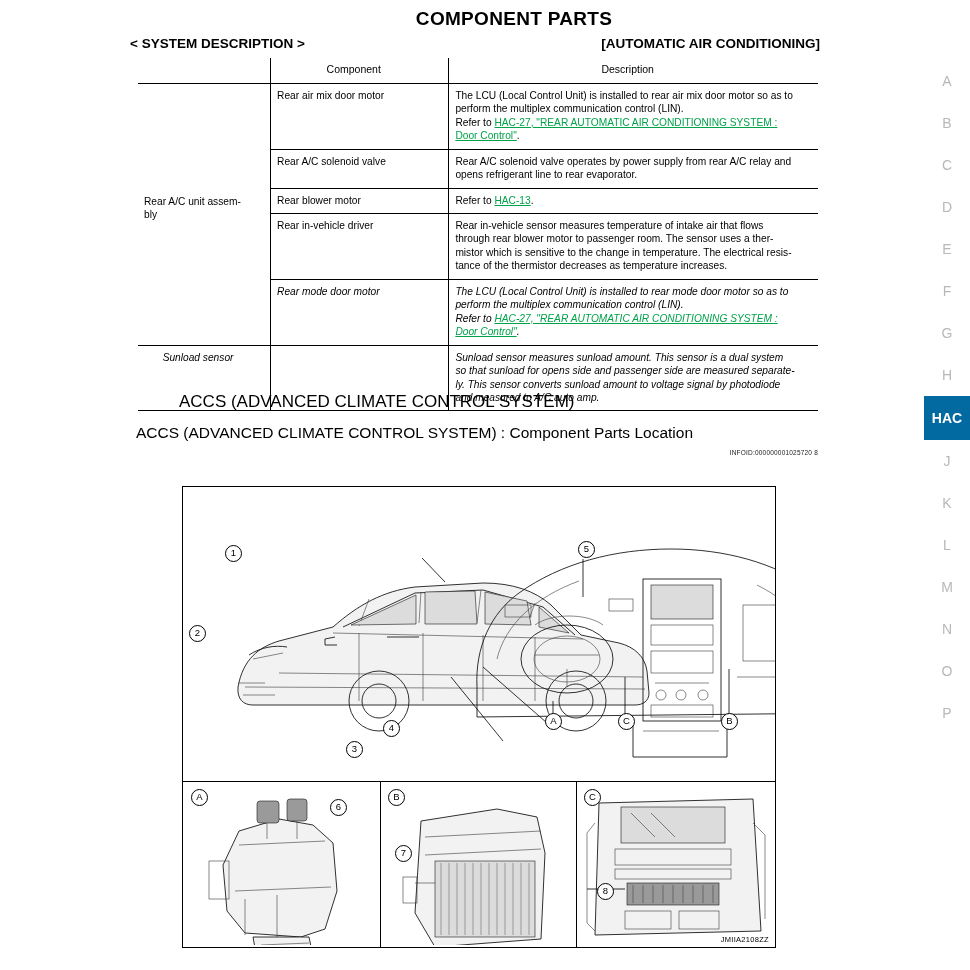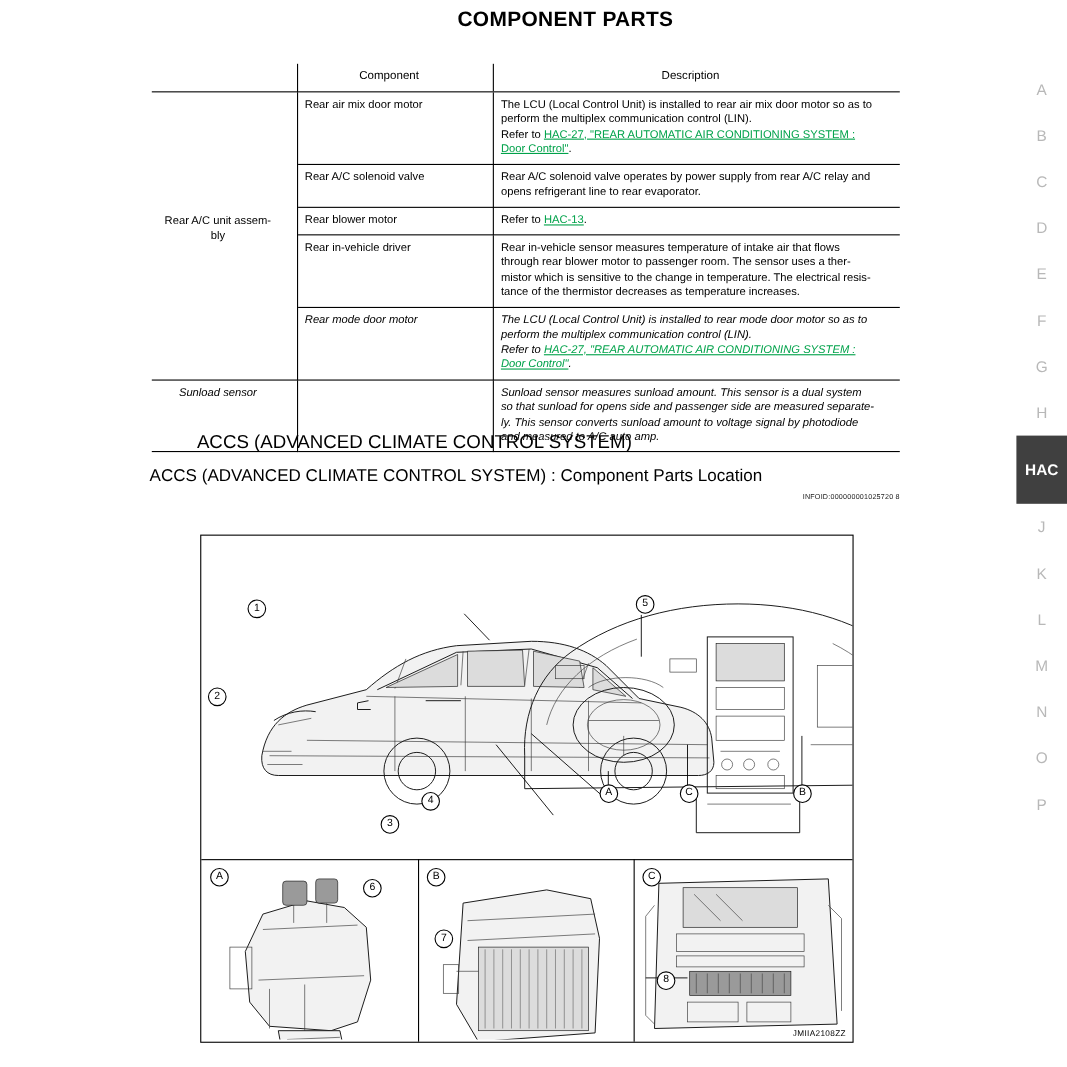--- a/index.html
+++ b/index.html
@@ -112,26 +112,26 @@
   }
   .index .item {
     height: 42px;
     display: flex;
     align-items: center;
     justify-content: center;
     font-size: 14px;
     color: #b8b8b8;
   }
   .index .item.active {
-    background: #404040;
+    background: #0369a1;
     color: #ffffff;
     font-weight: bold;
     font-size: 14px;
     width: 46px;
-    height: 62px;
+    height: 44px;
   }
 
   
   .figure {
     position: absolute;
     left: 182px;
     top: 486px;
     width: 592px;
     height: 460px;
     border: 1.4px solid #000;
@@ -183,33 +183,37 @@
   .ln-f { fill: #f2f2f2; stroke: #1a1a1a; stroke-width: 0.9; }
   .ln-g { fill: #dcdcdc; stroke: #1a1a1a; stroke-width: 0.6; }
   .ln-d { fill: #9a9a9a; stroke: #1a1a1a; stroke-width: 0.6; }
 </style>
 </head>
 <body>
 
 <div class="page">
 
   <div class="doc-title">COMPONENT PARTS</div>
+  <div class="subheader">
+    <span>&lt; SYSTEM DESCRIPTION &gt;</span>
+    <span>[AUTOMATIC AIR CONDITIONING]</span>
+  </div>
 
   <div class="table-wrap">
     <table class="parts">
       <tbody>
           <tr class="th-row">
         <th class="col-a vline" colspan="1"></th>
         <th class="col-b">Component</th>
         <th class="col-c" style="border-left:0.8px solid #000;">Description</th>
       </tr>
 
       <tr>
         <td class="col-a vline cell-mid" rowspan="5" style="border-bottom:1.6px solid #000;">
-          <div style="padding-top:106px;text-align:center;">
+          <div style="padding-top:106px;">
             <span>Rear A/C unit assem-</span><br>
             <span>bly</span>
           </div>
         </td>
         <td class="col-b rule vline cell-mid">Rear air mix door motor</td>
         <td class="col-c rule">
           <span>The LCU (Local Control Unit) is installed to rear air mix door motor so as to</span><br>
           <span>perform the multiplex communication control (LIN).</span><br>
           <span>Refer to </span><span class="link">HAC-27, "REAR AUTOMATIC AIR CONDITIONING SYSTEM :</span><br>
           <span class="link">Door Control"</span><span>.</span>

